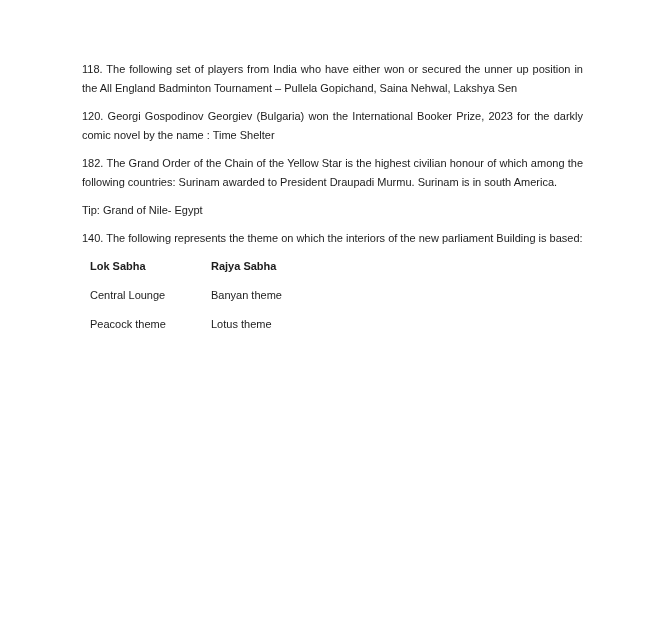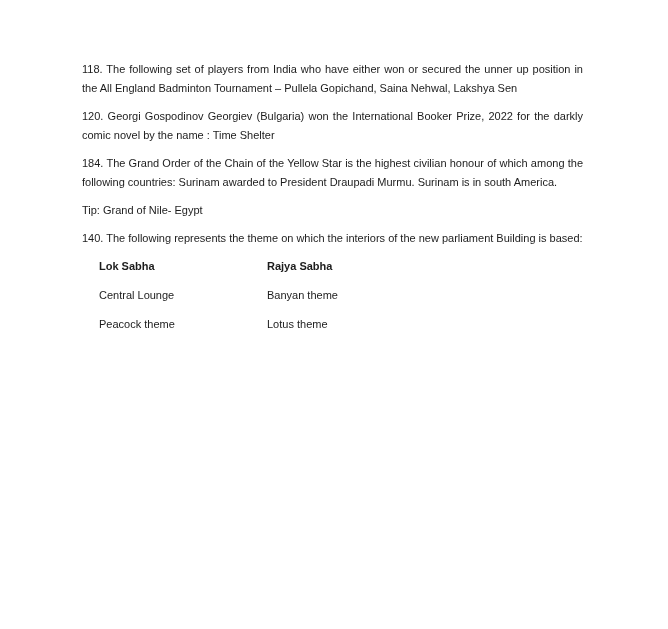--- a/index.html
+++ b/index.html
@@ -25,22 +25,21 @@
     margin: 0 0 9px 0;
   }
   .para.justify {
     text-align: justify;
   }
   .theme-table {
     margin-top: 1px;
   }
   .trow {
     display: flex;
-    margin: 0 0 10px 17px;
-    gap: 47px;
+    margin: 0 0 10px 8px;
   }
   .tcell-left {
     display: inline-block;
     width: 121px;
     flex: 0 0 121px;
   }
   .tcell-right {
     display: inline-block;
   }
   .trow.header .tcell-left,
@@ -50,23 +49,23 @@
 </style>
 </head>
 <body>
 
 <div class="page">
   <div class="content">
 
     <p class="para justify">118. The following set of players from India who have either won or secured the unner up position in the All England Badminton Tournament – Pullela Gopichand, Saina Nehwal, Lakshya Sen</p>
 
 
-    <p class="para justify">120. Georgi Gospodinov Georgiev (Bulgaria) won the International Booker Prize, 2022 for the darkly comic novel by the name : Time Shelter</p>
+    <p class="para justify">120. Georgi Gospodinov Georgiev (Bulgaria) won the International Booker Prize, 2023 for the darkly comic novel by the name : Time Shelter</p>
 
-    <p class="para justify">184. The Grand Order of the Chain of the Yellow Star is the highest civilian honour of which among the following countries: Surinam awarded to President Draupadi Murmu. Surinam is in south America.</p>
+    <p class="para justify">182. The Grand Order of the Chain of the Yellow Star is the highest civilian honour of which among the following countries: Surinam awarded to President Draupadi Murmu. Surinam is in south America.</p>
 
     <p class="para">Tip: Grand of Nile- Egypt</p>
 
     <p class="para justify">140. The following represents the theme on which the interiors of the new parliament Building is based:</p>
 
     <div class="theme-table">
 
       <div class="trow header">
         <span class="tcell-left">Lok Sabha</span>
         <span class="tcell-right">Rajya Sabha</span>

